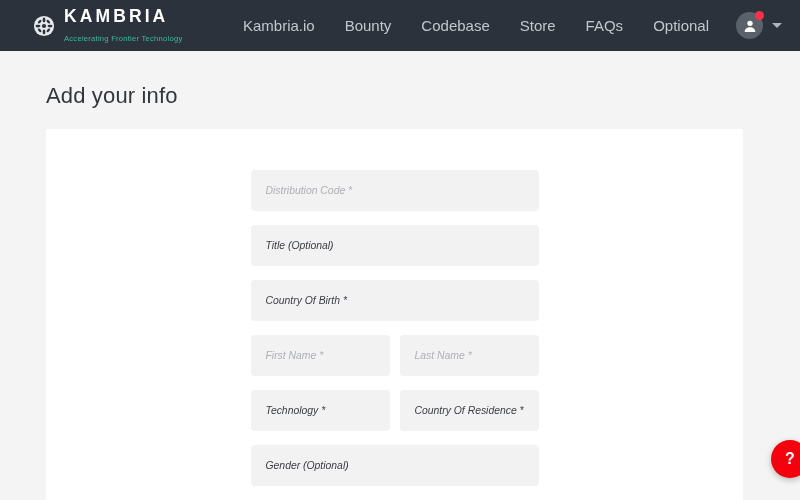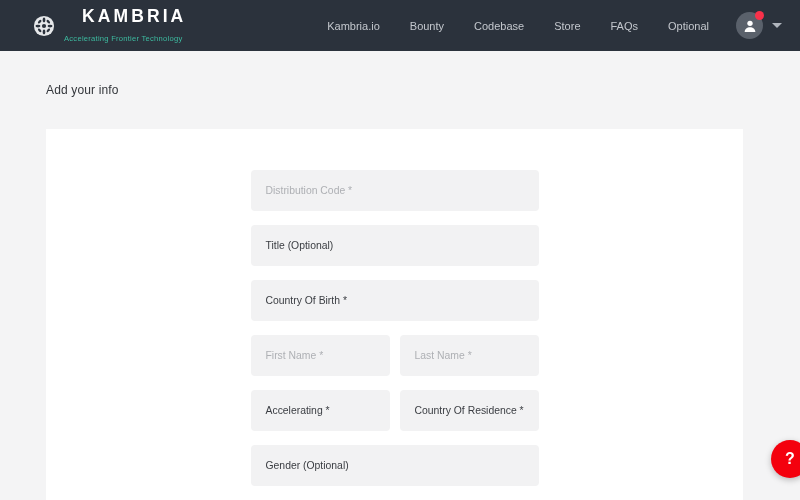--- a/index.html
+++ b/index.html
@@ -21,34 +21,33 @@
   }
   .brand { display: flex; align-items: center; gap: 9px; }
   .brand-emblem { width: 22px; height: 22px; flex: none; display: block; }
   .brand-text { display: flex; flex-direction: column; justify-content: center; }
   .brand-name {
     color: #ffffff;
     font-size: 17.5px;
     font-weight: bold;
     letter-spacing: 3.1px;
     line-height: 1.1;
-    margin-left: 18px;
   }
   .brand-tagline {
     color: #3dbba0;
     font-size: 7.6px;
     letter-spacing: 0.25px;
     line-height: 1.35;
     margin-top: 8px;
   }
 
   .nav { display: flex; align-items: center; gap: 0; }
   .nav-item {
     color: #c3c7cd;
-    font-size: 11px;
+    font-size: 15px;
     padding: 6px 15px;
     cursor: pointer;
     white-space: nowrap;
   }
 
   .account { display: flex; align-items: center; gap: 9px; margin-left: 12px; }
   .avatar-wrap { position: relative; width: 27px; height: 27px; cursor: pointer; }
   .avatar {
     width: 27px; height: 27px; border-radius: 50%;
     background: #5a616b;
@@ -63,39 +62,40 @@
   .caret {
     width: 0; height: 0;
     border-left: 5px solid transparent;
     border-right: 5px solid transparent;
     border-top: 5px solid #b0b5bd;
     cursor: pointer;
   }
 
   
   .page-title {
-    font-size: 12px;
+    font-size: 22px;
     color: #33363b;
     padding: 32px 0 0 46px;
     letter-spacing: 0.15px;
   }
 
   .card {
     position: absolute;
     left: 46px; top: 129px;
     width: 697px; height: 371px;
     background: #ffffff;
   }
 
   .form { padding-top: 41px; }
   .form-row {
     display: flex;
     gap: 10px;
     width: 288px;
     margin: 0 auto 14px auto;
+    font-style: italic;
   }
   .field {
     height: 41px;
     background: #f2f2f3;
     border-radius: 4px;
     border: none;
     display: flex;
     align-items: center;
     padding: 0 15px;
     font-size: 10.4px;
@@ -192,21 +192,21 @@
     <div class="form-row">
       <div class="field filled">Country Of Birth *</div>
     </div>
 
     <div class="form-row">
       <div class="field placeholder">First Name *</div>
       <div class="field placeholder">Last Name *</div>
     </div>
 
     <div class="form-row">
-      <div class="field filled">Accelerating *</div>
+      <div class="field filled">Technology *</div>
       <div class="field filled">Country Of Residence *</div>
     </div>
 
     <div class="form-row">
       <div class="field filled">Gender (Optional)</div>
     </div>
 
   </div>
 </div>
 

